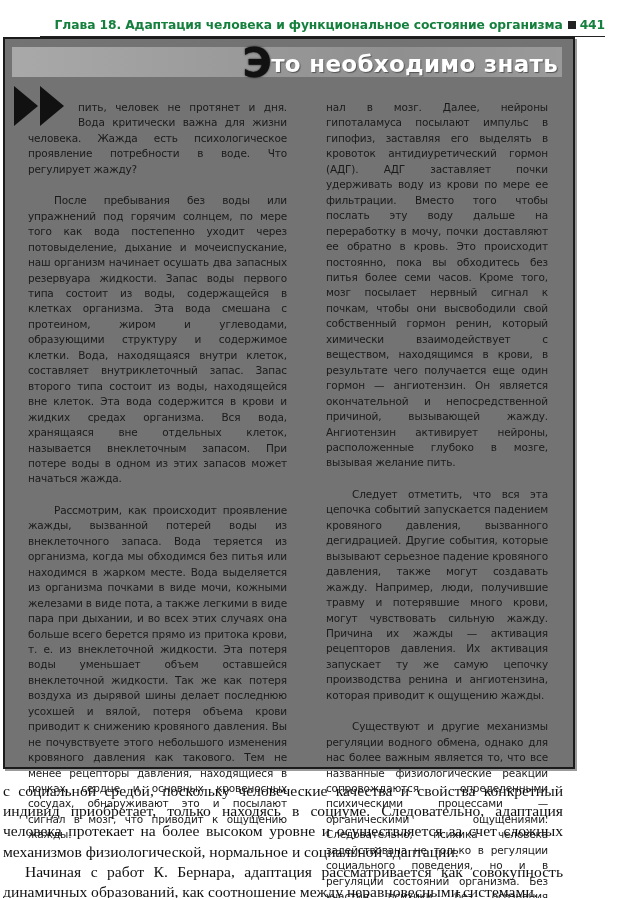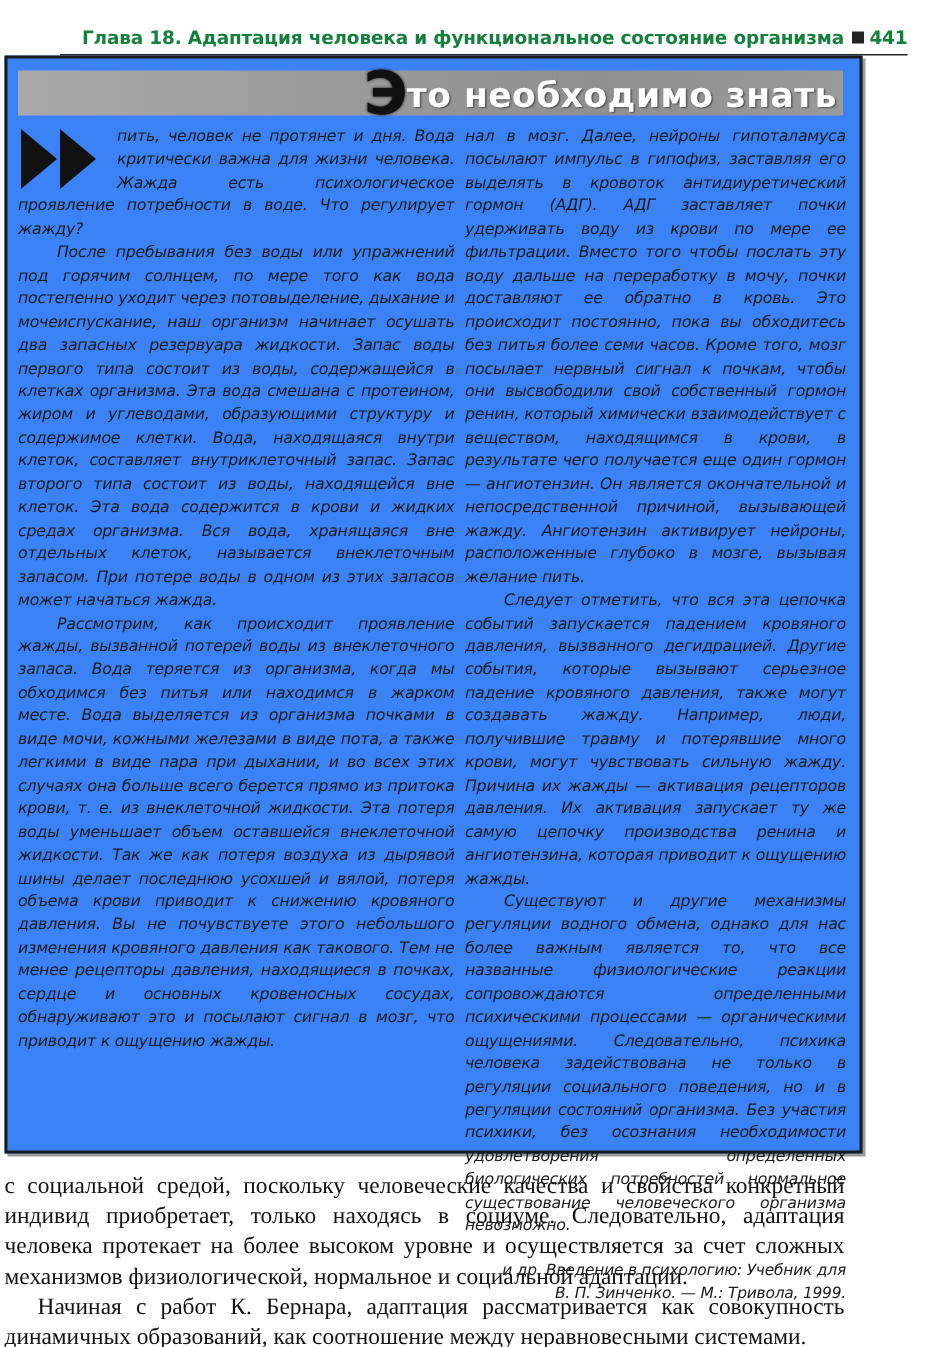--- a/index.html
+++ b/index.html
@@ -6,21 +6,21 @@
   body { width: 620px; height: 898px; position: relative; overflow: hidden; color: #1a1a1a; }
   .running-head {
     position: absolute; left: 40px; top: 4px; width: 565px;
     font-family: "DejaVu Sans", sans-serif; font-weight: bold; font-size: 12.3px;
     text-align: right; color: #15803d; padding-bottom: 4px; border-bottom: 1px solid #222;
     letter-spacing: -0.1px; white-space: nowrap; margin-top: 14px;
   }
   .running-head .sq { display: inline-block; width: 8px; height: 8px; background: #222; margin: 0 4px 1px 5px; vertical-align: middle; }
   .box {
     position: absolute; left: 3px; top: 37px; width: 568px; height: 728px;
-    border: 2px solid #1b1b1b; box-shadow: 2px 2px 0 #9a9a9a; background: #3b82f6;
+    border: 2px solid #1b1b1b; box-shadow: 2px 2px 0 #9a9a9a; background: #737373;
   }
   .banner {
     position: absolute; left: 7px; top: 8px; width: 550px; height: 30px;
     background: linear-gradient(90deg, #a9a9a9 0%, #9c9c9c 35%, #8f8f8f 70%, #9a9a9a 100%);
   }
   .banner-title {
     position: absolute; right: 4px; top: -7px; white-space: nowrap;
     font-family: "DejaVu Sans", sans-serif; font-weight: bold; font-size: 23px; color: #fff;
     letter-spacing: 0.3px;
   }
@@ -29,21 +29,21 @@
     text-shadow: 0 0 2px #111;
   }
   .banner-title .rest { text-shadow: 1px 1px 1px #555; }
   .col {
     position: absolute; top: 45px; width: 291px;
     font-family: "DejaVu Sans", sans-serif; font-size: 10.5px; line-height: 15.45px;
     text-align: justify; color: #1a1a1a; letter-spacing: -0.15px;
   }
   .col.left { left: 7px; }
   .col.right { left: 305px; width: 254px; }
-  .col p { margin: 0; text-indent: 26px; hyphens: manual; font-style: italic; }
+  .col p { margin: 16px; text-indent: 26px; hyphens: manual; }
   .col p.noindent { text-indent: 0; }
   .arrows { float: left; width: 58px; height: 44px; margin: 0 8px 0 0; }
   .citation {
     margin-top: 14px; text-align: right; font-style: italic; font-size: 10.3px; line-height: 15.4px;
     padding-left: 10px;
   }
   .body-text {
     position: absolute; left: 3px; top: 781px; width: 560px;
     font-family: "Liberation Serif", serif; font-size: 15.6px; line-height: 20.2px;
     text-align: justify; color: #111;

